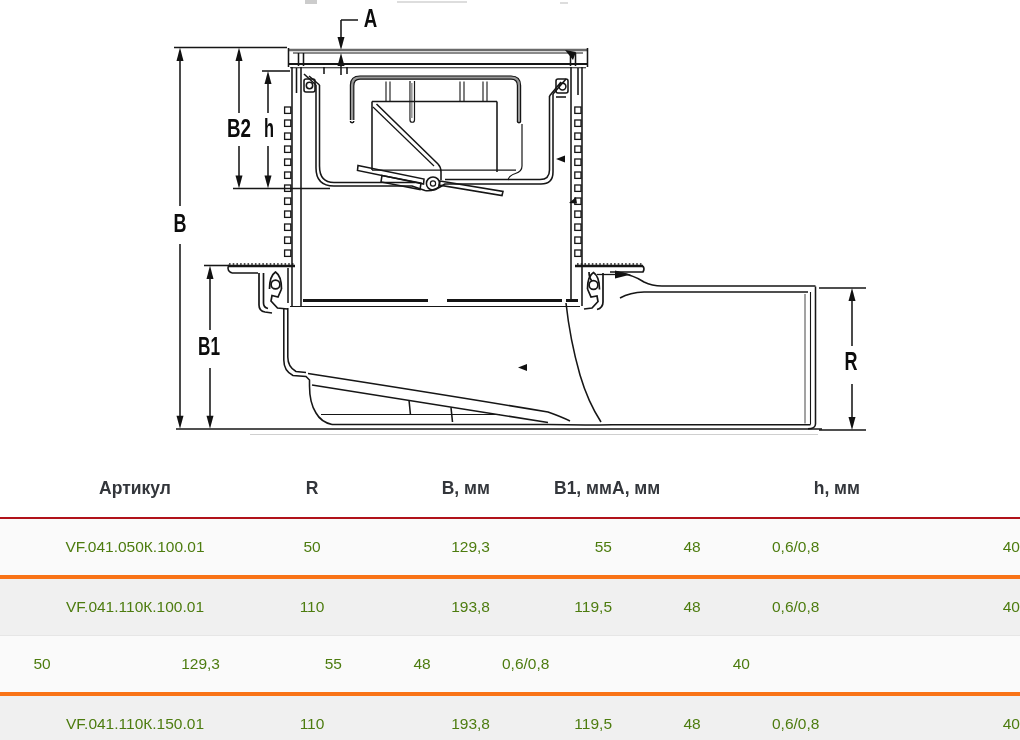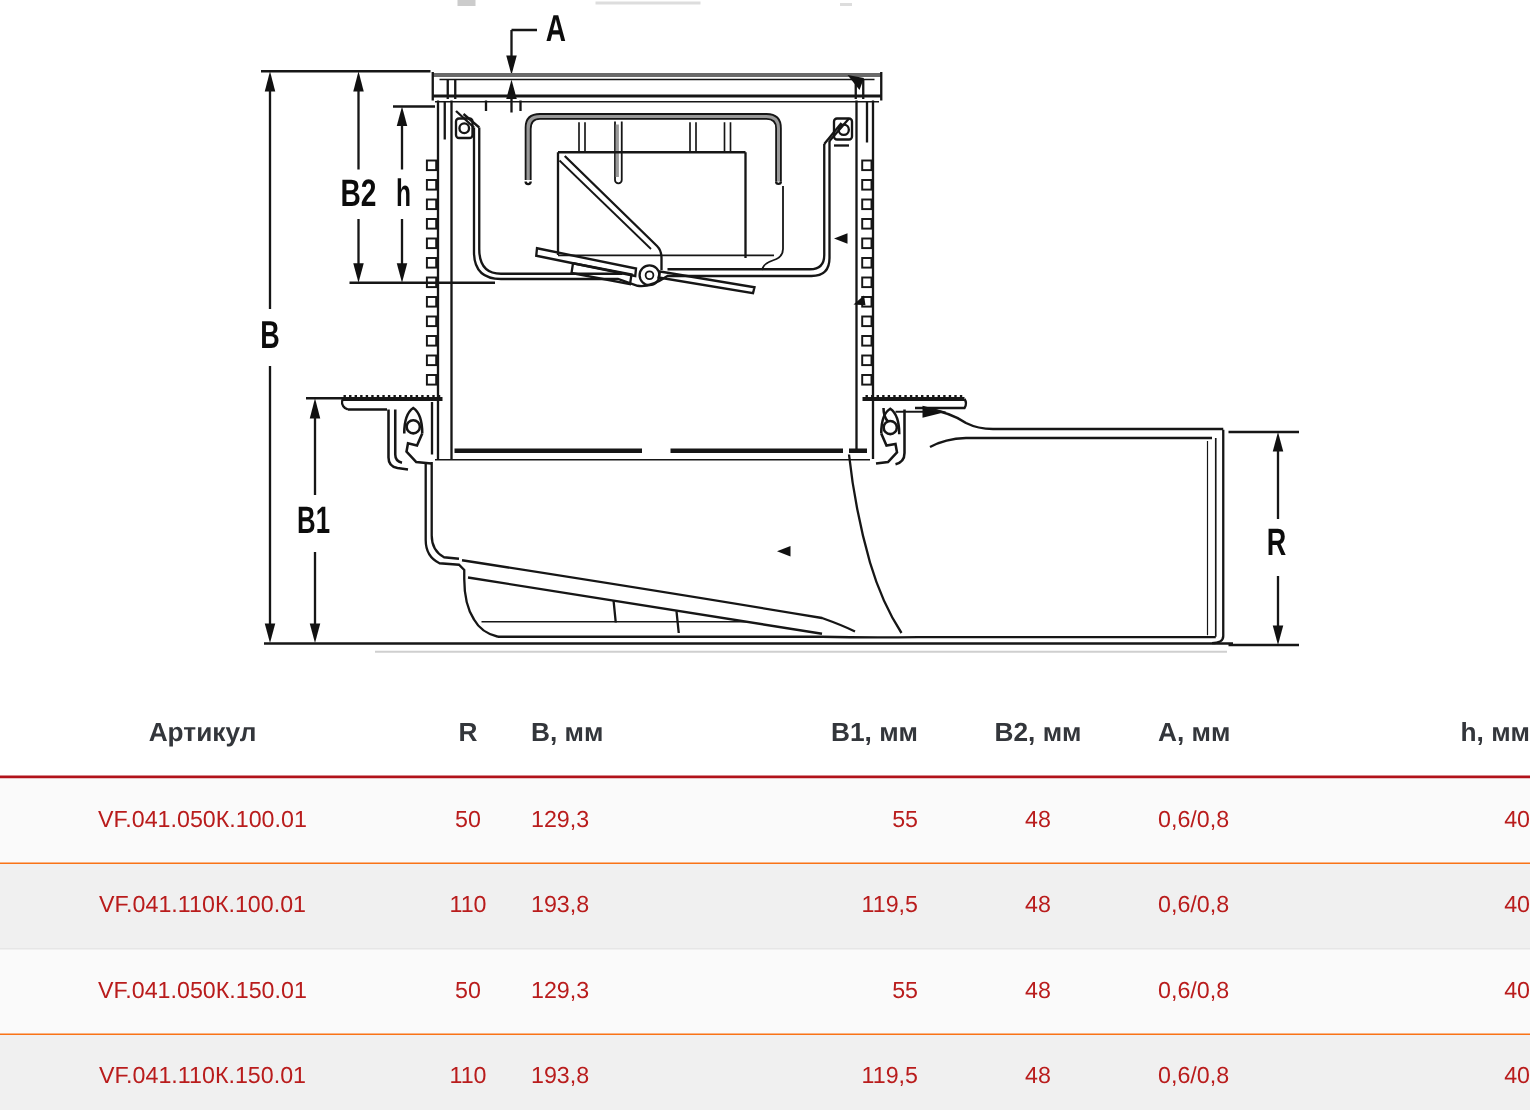--- a/index.html
+++ b/index.html
@@ -2,27 +2,27 @@
 <html><head>
 <meta charset="utf-8">
 <style>
   html,body{margin:0;padding:0;background:#fff;width:1020px;height:740px;overflow:hidden;}
   body{font-family:"Liberation Sans", sans-serif;}
   svg{display:block;}
   svg text{font-family:"Liberation Sans", sans-serif;font-weight:bold;fill:#0c0c0c;}
   .tbl{width:1020px;}
   .hdr{height:57px;display:flex;align-items:center;font-weight:bold;font-size:17.5px;color:#33363b;}
   .redline{height:2px;background:#b1121a;}
-  .row{height:56px;display:flex;align-items:center;font-size:15.5px;color:#b91c1c;}
+  .row{height:56px;display:flex;align-items:center;font-size:15.5px;color:#4d7c0f;}
   .r-a{background:#fafafa;}
-  .r-b{background:#f0f0f0;border-top:1px solid #f97316;}
+  .r-b{background:#f0f0f0;border-top:4px solid #f97316;}
   .r-c{background:#fafafa;border-top:1px solid #e6e6e6;}
   .c1{width:270px;text-align:center;}
   .c2{width:84px;text-align:center;}
-  .c3{width:136px;text-align:left;}
+  .c3{width:136px;text-align:right;}
   .c4{width:122px;text-align:right;}
   .c5{width:160px;text-align:center;}
   .c6{width:120px;text-align:left;}
   .c7{width:128px;text-align:right;}
 </style>
 </head>
 <body>
 
 <svg width="1020" height="460" viewBox="0 0 1020 460">
   <g fill="none" stroke="#161616" stroke-width="1.55">
@@ -278,21 +278,20 @@
   </g>
 </svg>
 
 <div class="tbl">
 
   <div class="hdr">
     <div class="c1">Артикул</div>
       <div class="c2">R</div>
       <div class="c3">B, мм</div>
       <div class="c4">B1, мм</div>
-      <div class="c5">B2, мм</div>
       <div class="c6">А, мм</div>
       <div class="c7">h, мм</div>
   </div>
 
   <div class="redline"></div>
 
   <div class="row r-a">
     <div class="c1">VF.041.050К.100.01</div>
       <div class="c2">50</div>
       <div class="c3">129,3</div>
@@ -306,21 +305,20 @@
     <div class="c1">VF.041.110К.100.01</div>
       <div class="c2">110</div>
       <div class="c3">193,8</div>
       <div class="c4">119,5</div>
       <div class="c5">48</div>
       <div class="c6">0,6/0,8</div>
       <div class="c7">40</div>
   </div>
 
   <div class="row r-c">
-    <div class="c1">VF.041.050К.150.01</div>
       <div class="c2">50</div>
       <div class="c3">129,3</div>
       <div class="c4">55</div>
       <div class="c5">48</div>
       <div class="c6">0,6/0,8</div>
       <div class="c7">40</div>
   </div>
 
   <div class="row r-b">
     <div class="c1">VF.041.110К.150.01</div>

